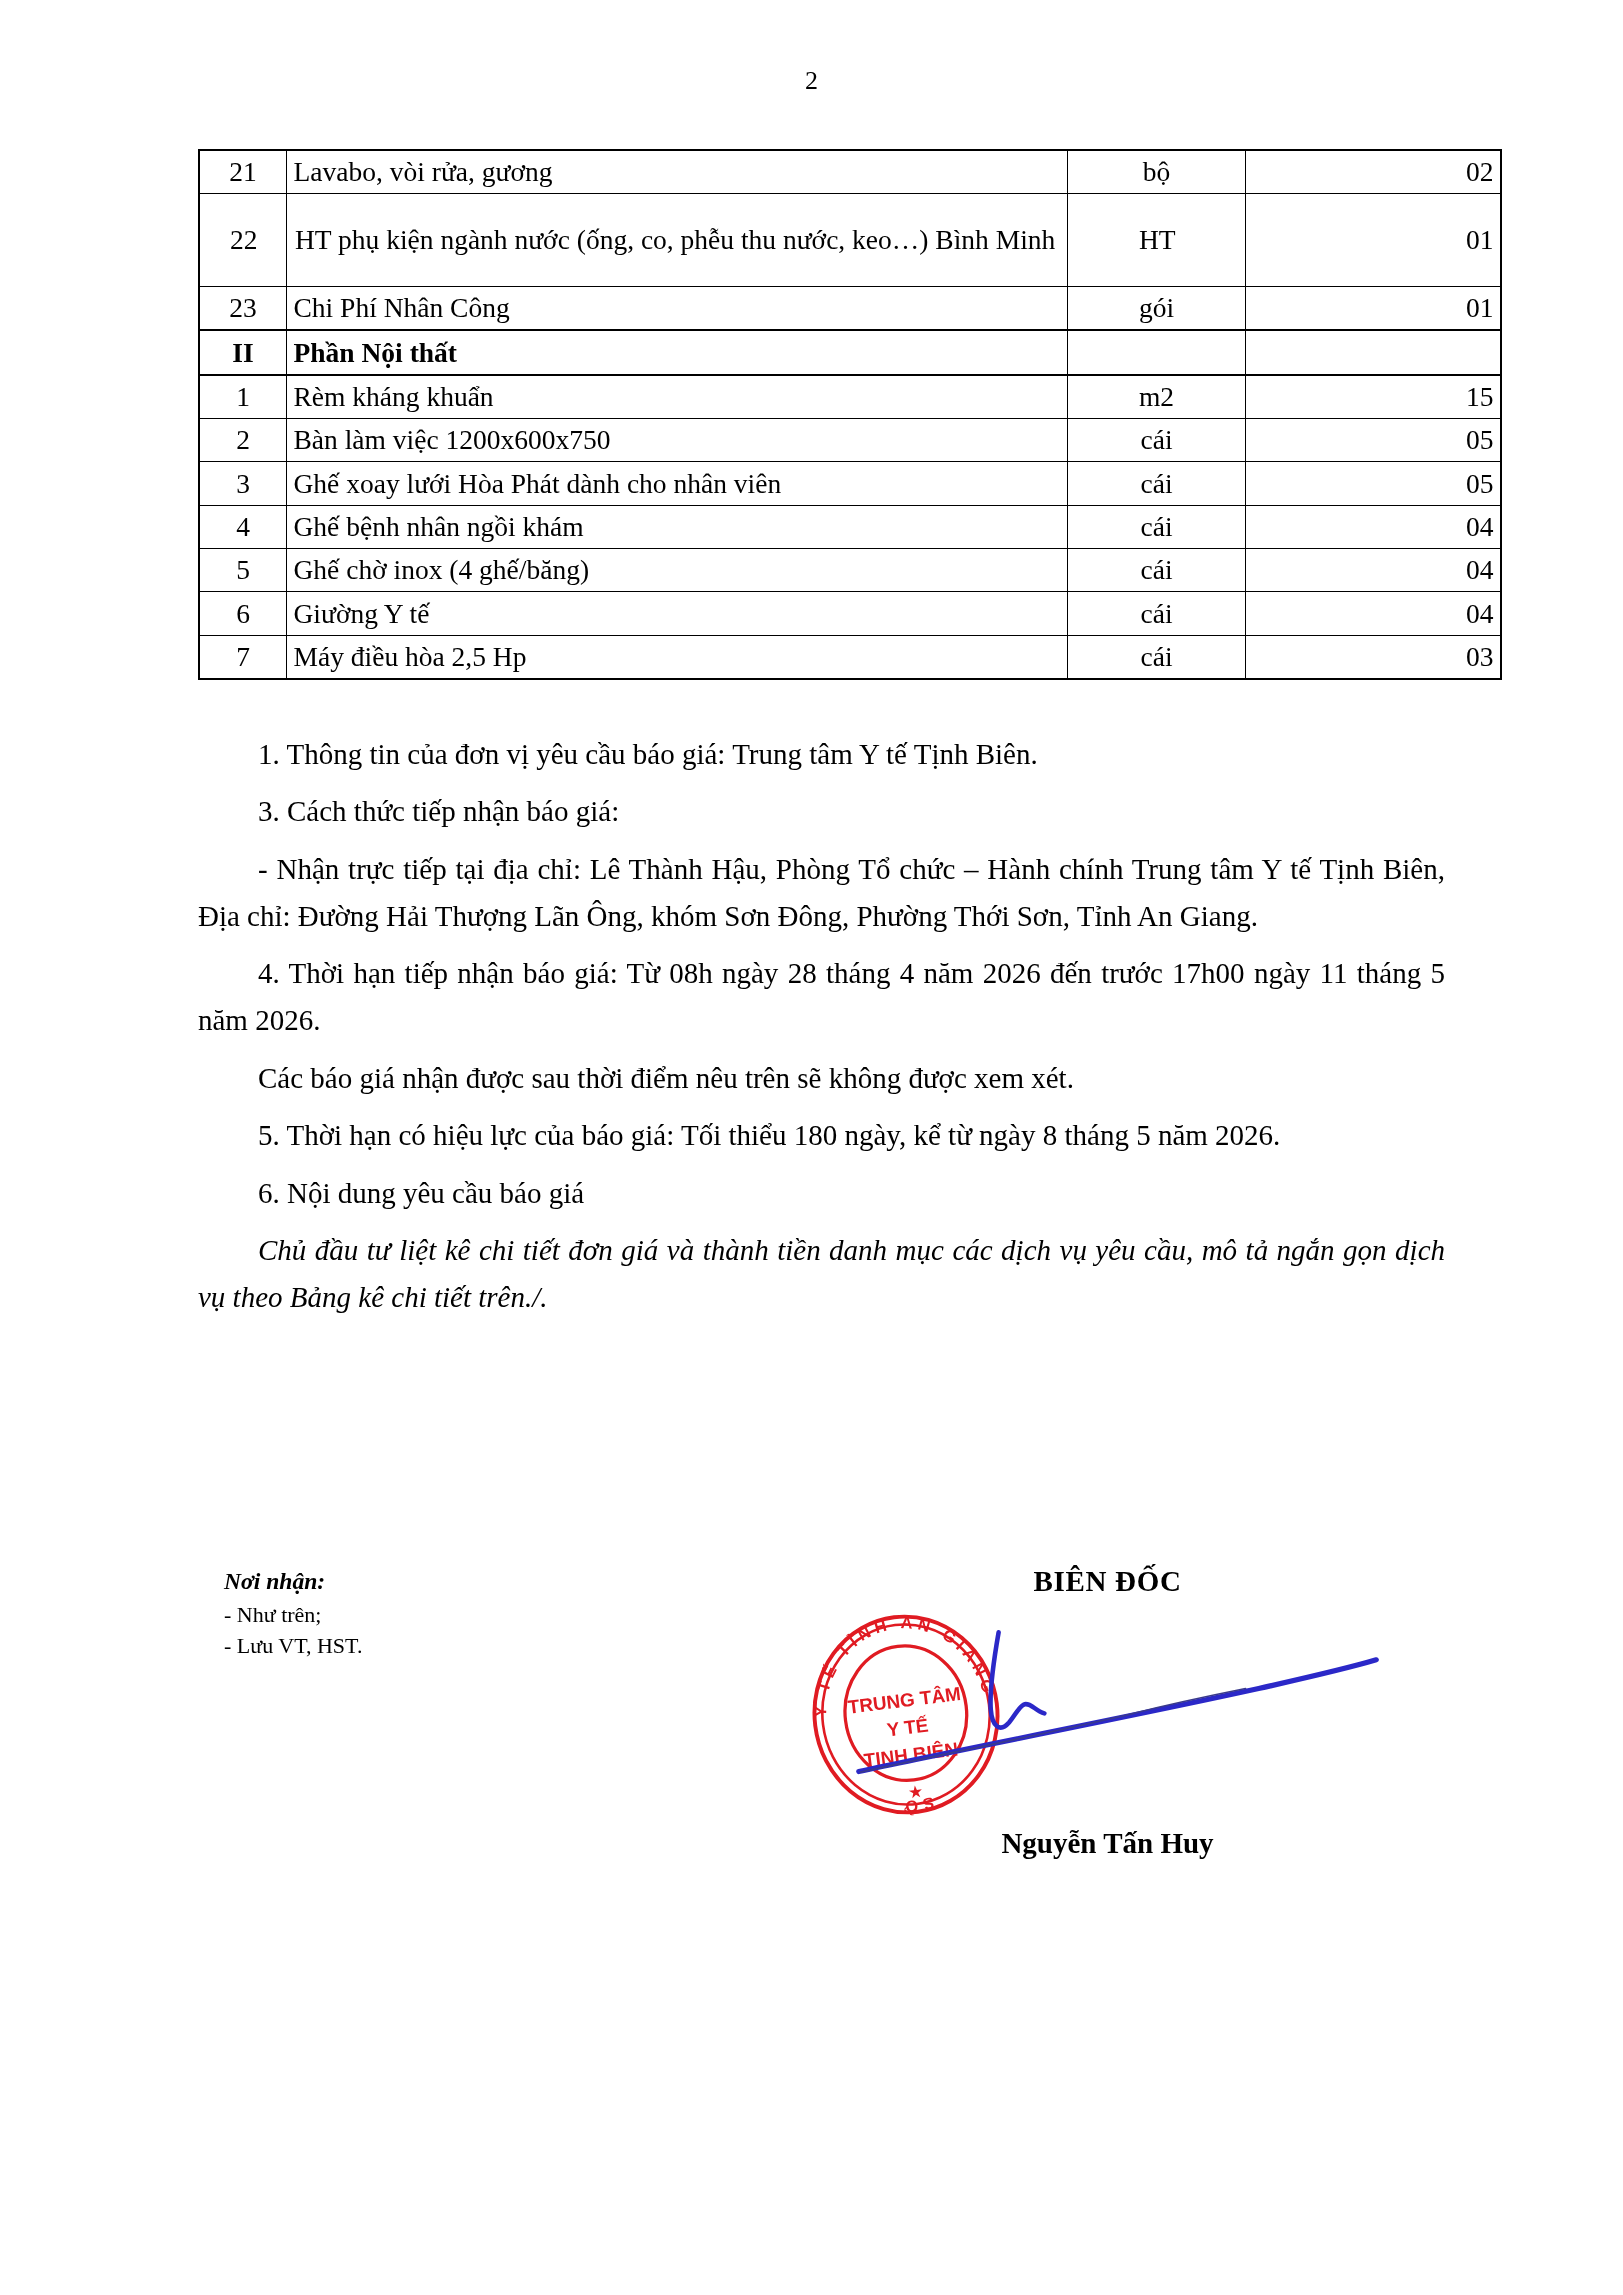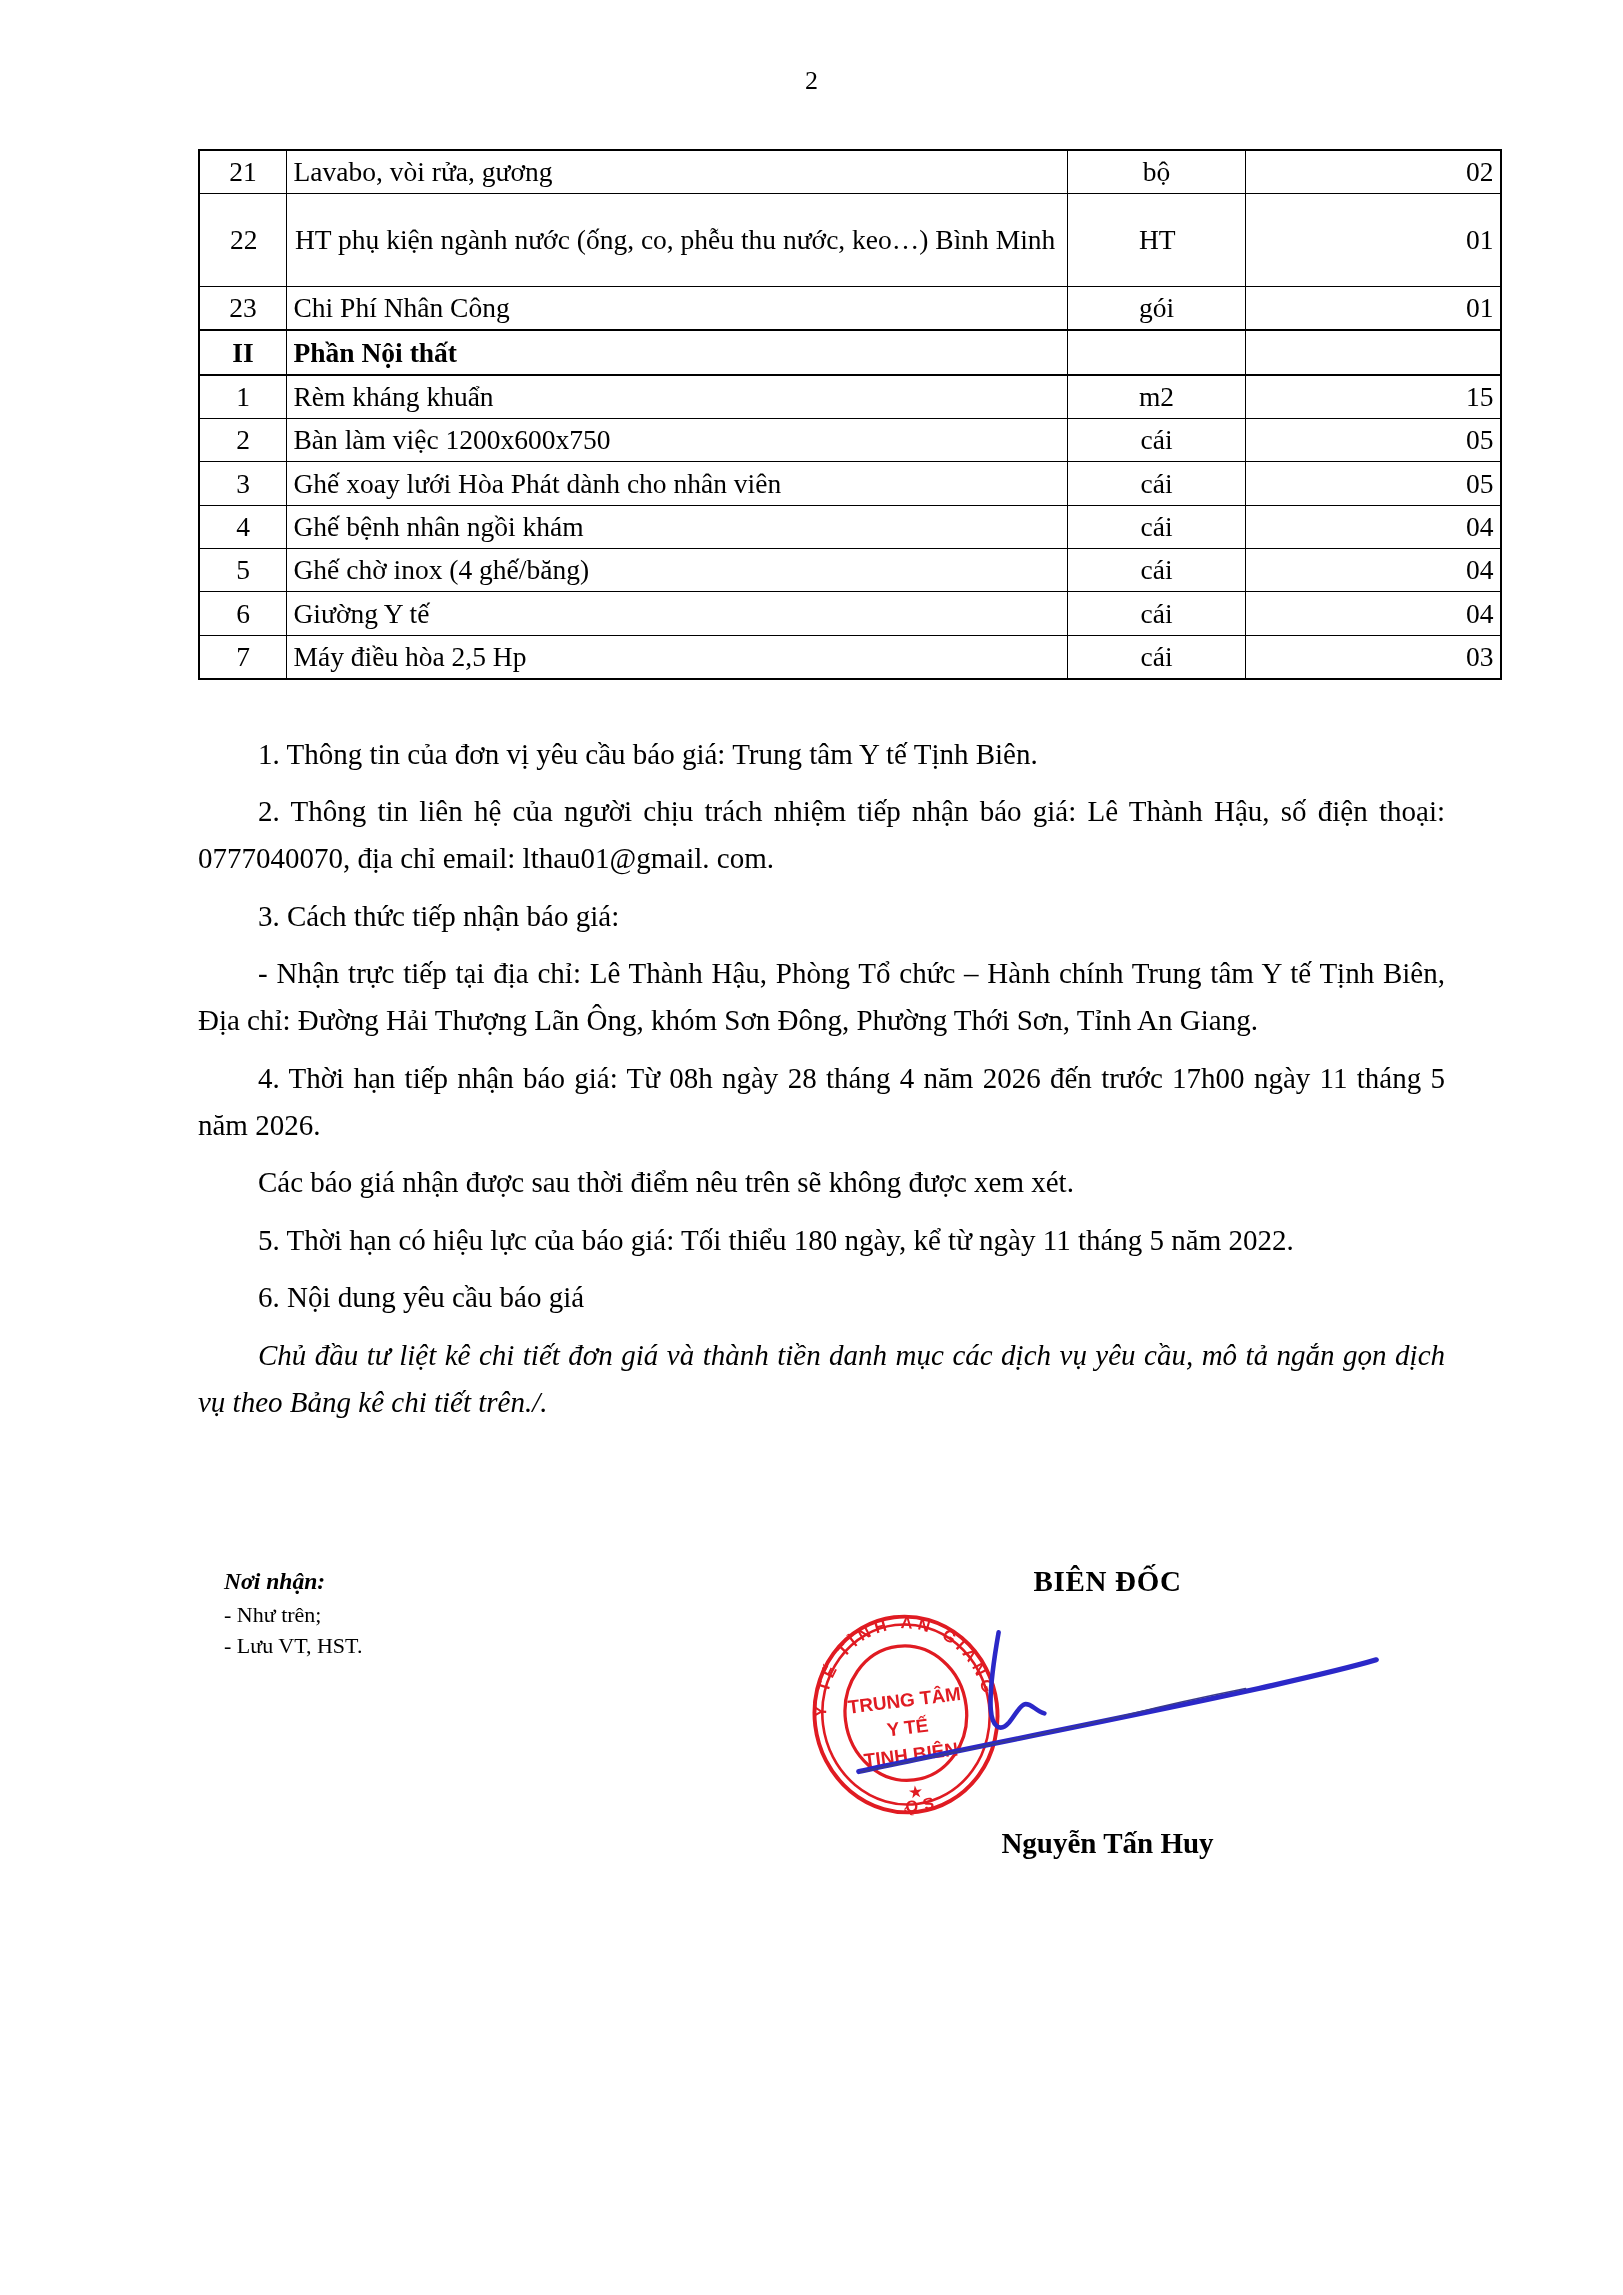--- a/index.html
+++ b/index.html
@@ -230,26 +230,25 @@
         <td class="col-desc">Máy điều hòa 2,5 Hp</td>
         <td class="col-unit">cái</td>
         <td class="col-qty">03</td>
       </tr>
 
     </tbody>
   </table>
 
   <div class="body-block">
     <p>1. Thông tin của đơn vị yêu cầu báo giá: Trung tâm Y tế Tịnh Biên.</p>
-    <p>2. Thông tin liên hệ của người chịu trách nhiệm tiếp nhận báo giá: Lê Thành Hậu, số điện thoại: 0777040070, địa chỉ email: lthau01@gmail. com.</p>
     <p>3. Cách thức tiếp nhận báo giá:</p>
     <p>- Nhận trực tiếp tại địa chỉ: Lê Thành Hậu, Phòng Tổ chức – Hành chính Trung tâm Y tế Tịnh Biên, Địa chỉ: Đường Hải Thượng Lãn Ông, khóm Sơn Đông, Phường Thới Sơn, Tỉnh An Giang.</p>
     <p>4. Thời hạn tiếp nhận báo giá: Từ 08h ngày 28 tháng 4 năm 2026 đến trước 17h00 ngày 11 tháng 5 năm 2026.</p>
     <p>Các báo giá nhận được sau thời điểm nêu trên sẽ không được xem xét.</p>
-    <p>5. Thời hạn có hiệu lực của báo giá: Tối thiểu 180 ngày, kể từ ngày 11 tháng 5 năm 2022.</p>
+    <p>5. Thời hạn có hiệu lực của báo giá: Tối thiểu 180 ngày, kể từ ngày 8 tháng 5 năm 2026.</p>
     <p>6. Nội dung yêu cầu báo giá</p>
     <p>Chủ đầu tư liệt kê chi tiết đơn giá và thành tiền danh mục các dịch vụ yêu cầu, mô tả ngắn gọn dịch vụ theo Bảng kê chi tiết trên./.</p>
   </div>
 
   <div class="footer">
 
     <div class="recipients">
       <div class="rec-title">Nơi nhận:</div>
       <div class="rec-item">- Như trên;</div>
       <div class="rec-item">- Lưu VT, HST.</div>

